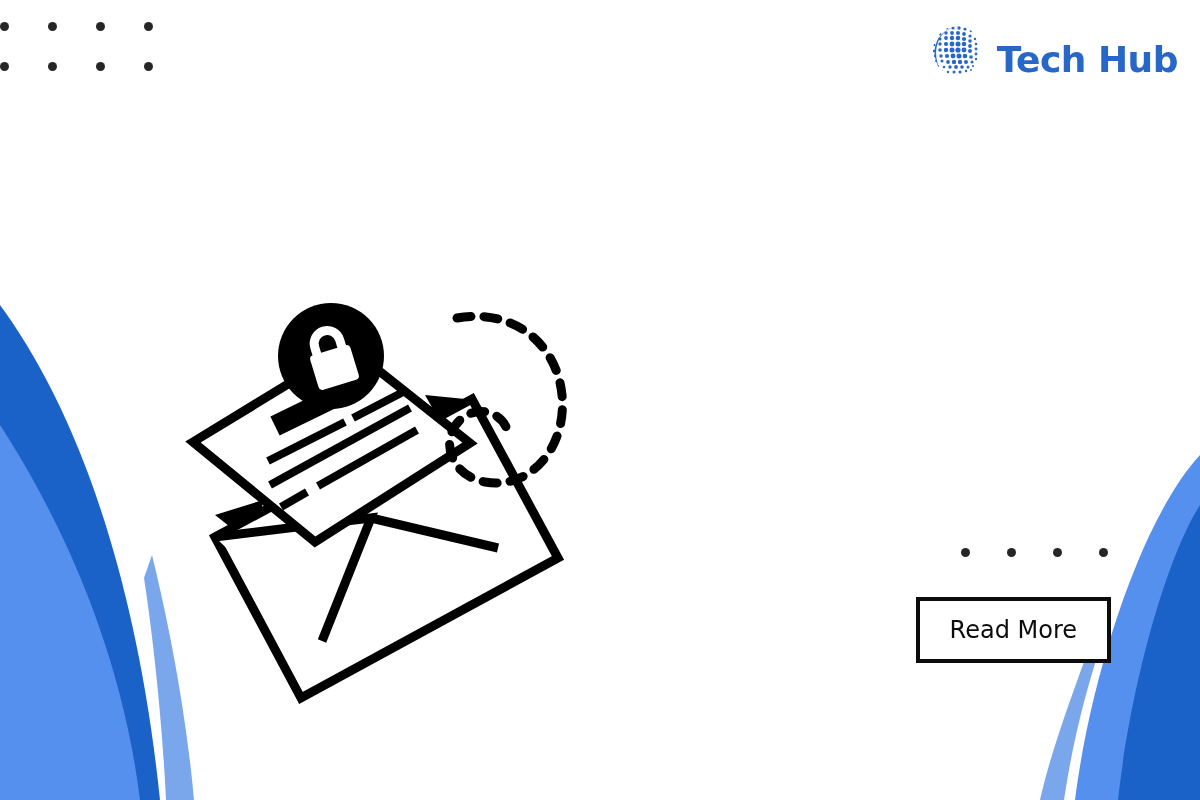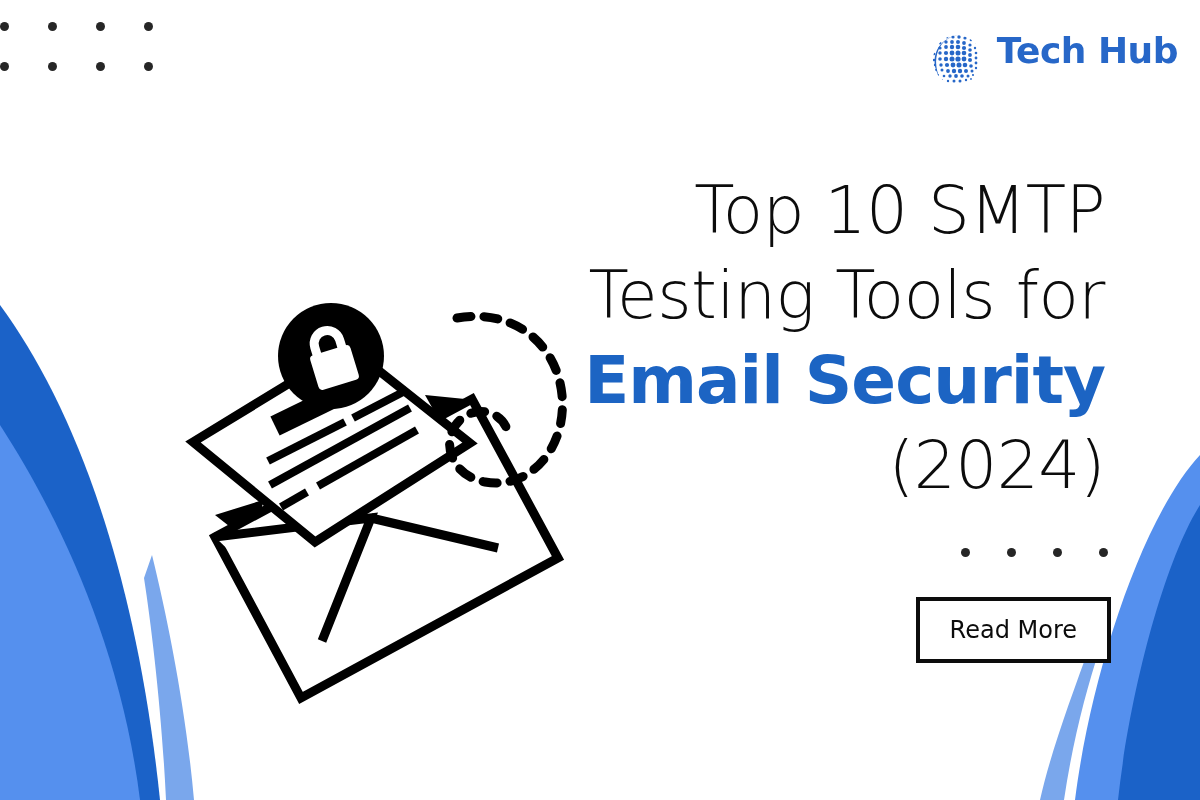--- a/index.html
+++ b/index.html
@@ -39,23 +39,23 @@
     width: 9px;
     height: 9px;
     border-radius: 50%;
     background: #262626;
   }
 
   
   .logo {
     position: absolute;
     right: 22px;
-    top: 33px;
+    top: 24px;
     display: flex;
-    align-items: flex-start;
+    align-items: flex-end;
     gap: 14px;
   }
   .logo-mark {
     width: 54px;
     height: 54px;
     display: block;
   }
   .logo-text {
     font-family: "DejaVu Sans", sans-serif;
     font-weight: 700;
@@ -250,26 +250,20 @@
             <circle cx="37" cy="47" r="1.2"></circle>
             <circle cx="42" cy="46" r="0.9"></circle>
         </g>
 
         <path d="M30,2 C20,3 12,9 8,17 C4,25 5,36 10,43 C6,34 6,22 11,14 C15,7 22,3 30,2 Z" fill="#2767C8"></path>
       </g>
     </svg>
     <span class="logo-text">Tech Hub</span>
   </div>
 
-  <div class="headline">
-    <div class="hl-line">Top 10 SMTP</div>
-    <div class="hl-line">Testing Tools for</div>
-    <div class="hl-line accent">Email Security</div>
-    <div class="hl-line">(2024)</div>
-  </div>
 
   <div class="sep-dots">
     <span class="dot2"></span>
     <span class="dot2"></span>
     <span class="dot2"></span>
     <span class="dot2"></span>
   </div>
 
   <button class="read-more">Read More</button>
 

